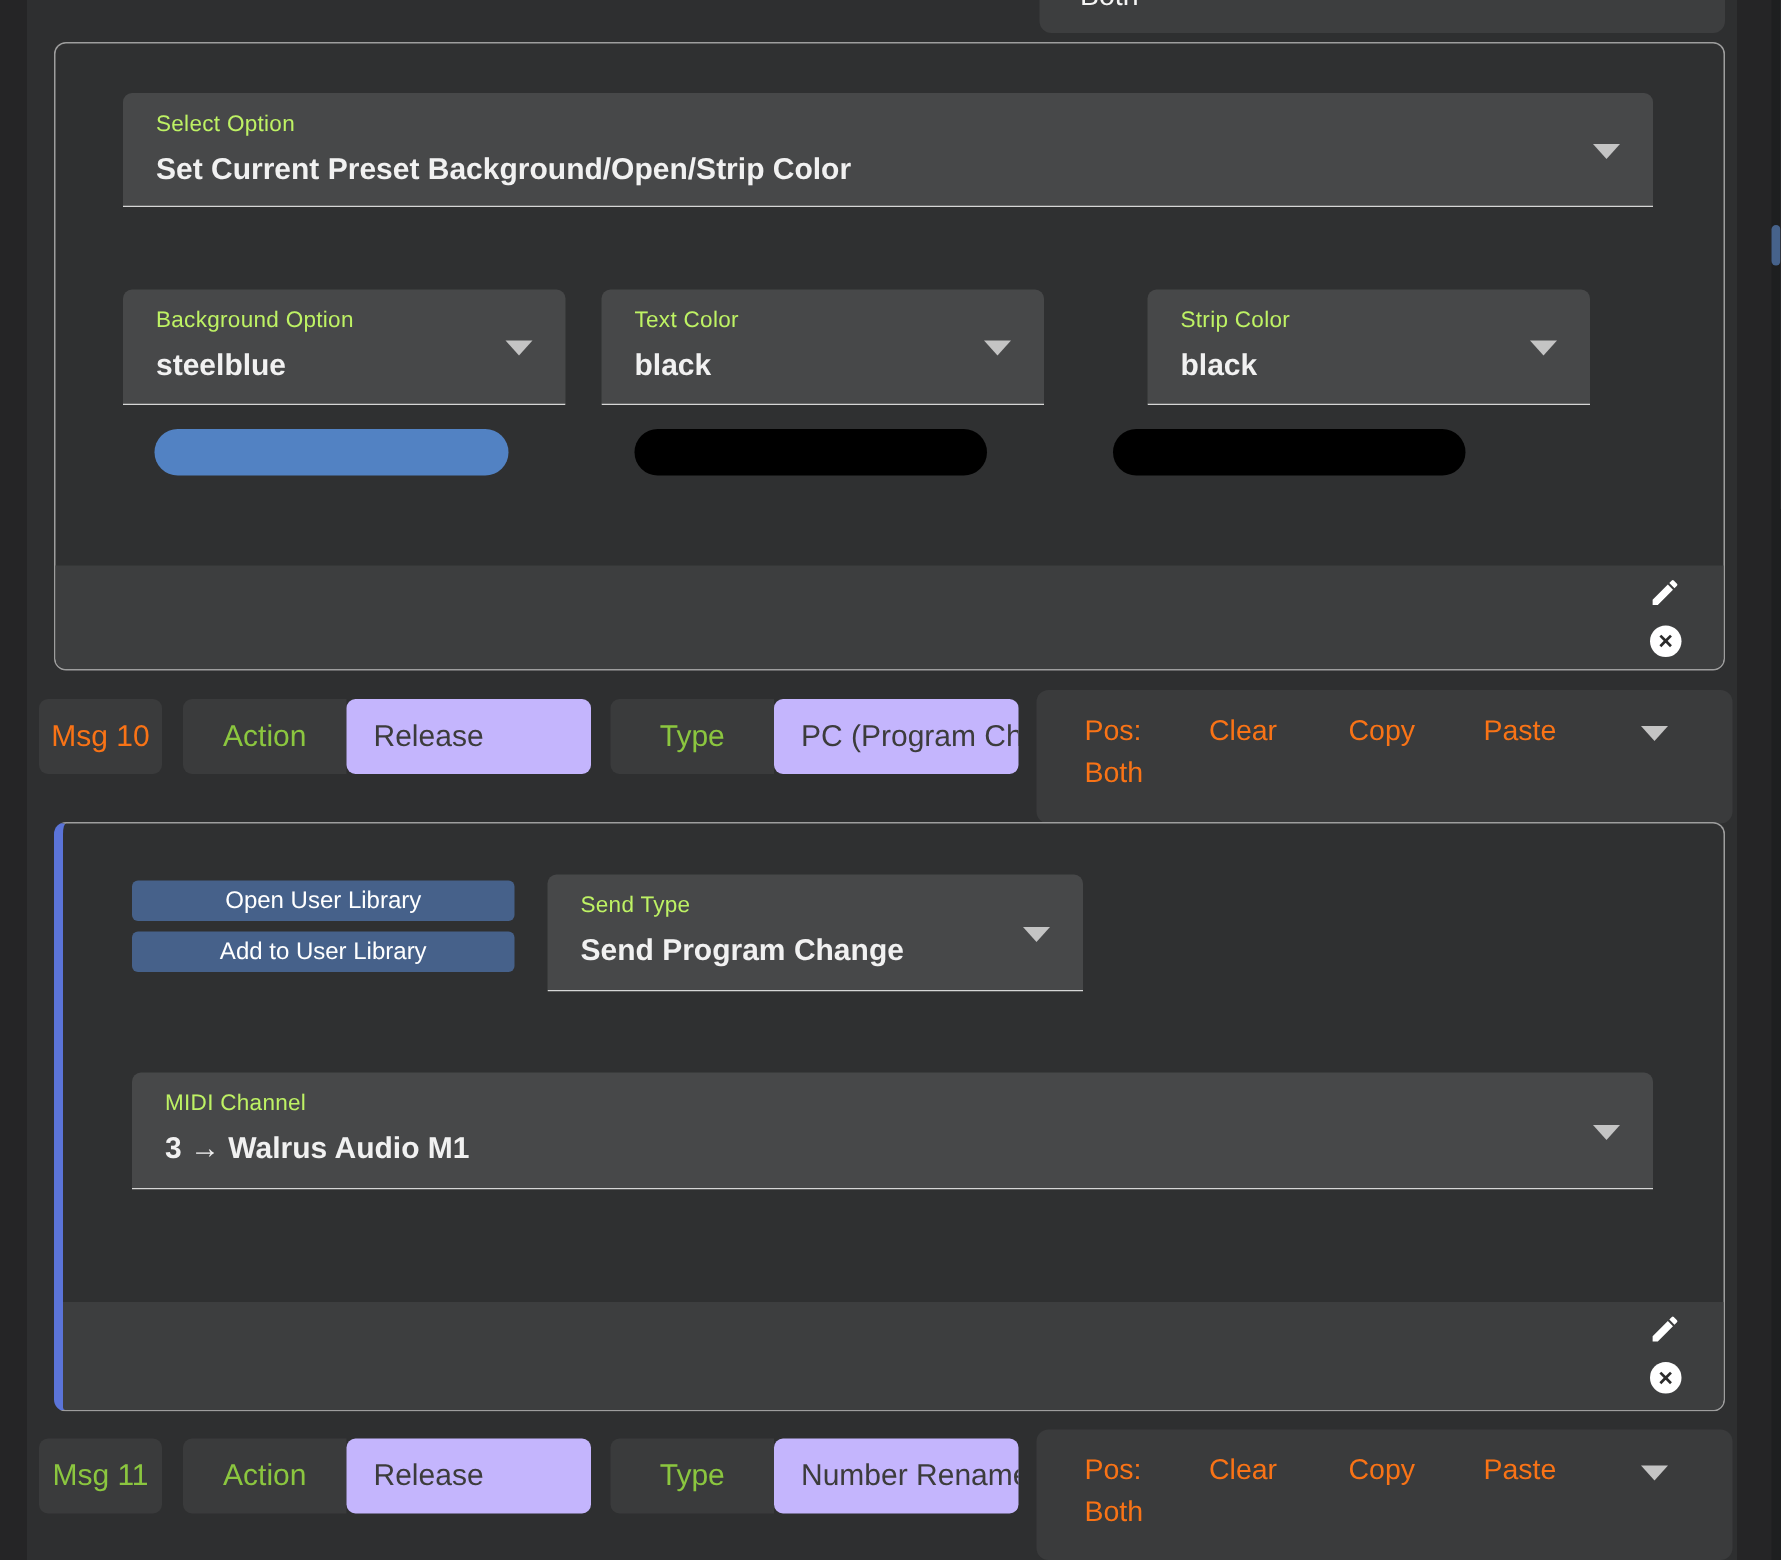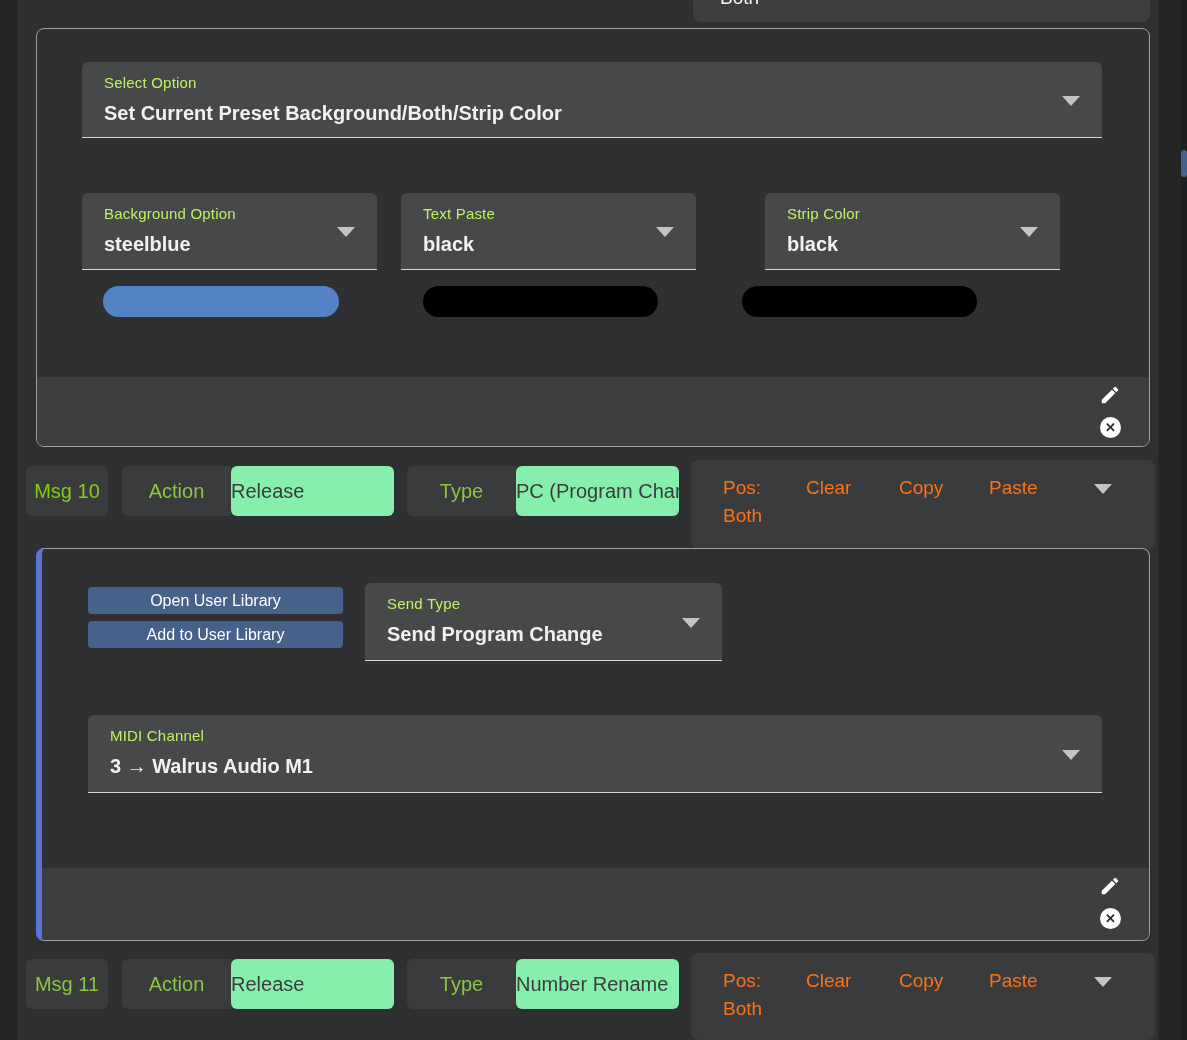--- a/index.html
+++ b/index.html
@@ -94,24 +94,24 @@
     font-size: 20px;
   }
   .msg-chip { left: 26px; width: 82px; }
   .grp-label {
     position: absolute; height: 50px; width: 109px; background: #3a3b3c;
     border-radius: 6px 0 0 6px;
     display: flex; align-items: center; justify-content: center;
     font-size: 20px;
   }
   .grp-value {
-    position: absolute; height: 50px; width: 163px; background: #86efac;
+    position: absolute; height: 50px; width: 163px; background: #c4b5fd;
     border-radius: 6px; color: #3c3c3c; font-size: 20px;
     display: flex; align-items: center; overflow: hidden;
-    white-space: nowrap; cursor: pointer;
+    padding-left: 18px; white-space: nowrap; cursor: pointer;
   }
   .act-label { left: 122px; } .act-value { left: 231px; }
   .typ-label { left: 407px; } .typ-value { left: 516px; }
   .row10 .chip, .row10 .grp-label, .row10 .grp-value { top: 466px; }
   .row11 .chip, .row11 .grp-label, .row11 .grp-value { top: 959px; }
   .pos-panel {
     position: absolute; left: 691px; width: 464px;
     background: #3a3b3c; border-radius: 8px; font-size: 19px; color: #f97316;
   }
   .pp10 { top: 460px; height: 89px; }
@@ -139,31 +139,31 @@
 <div class="gutter-left"></div>
 
 <div class="pos-panel-top">
   <span class="clipped-text">Both</span>
 </div>
 
 <section class="panel panel1">
 
   <div class="field select-field">
     <div class="f-label">Select Option</div>
-    <div class="f-value">Set Current Preset Background/Both/Strip Color</div>
+    <div class="f-value">Set Current Preset Background/Open/Strip Color</div>
     <div class="caret"></div>
   </div>
 
   <div class="field color-field cf0">
     <div class="f-label">Background Option</div>
     <div class="f-value">steelblue</div>
     <div class="caret"></div>
   </div>
   <div class="field color-field cf1">
-    <div class="f-label">Text Paste</div>
+    <div class="f-label">Text Color</div>
     <div class="f-value">black</div>
     <div class="caret"></div>
   </div>
   <div class="field color-field cf2">
     <div class="f-label">Strip Color</div>
     <div class="f-value">black</div>
     <div class="caret"></div>
   </div>
 
   <div class="swatch sw0" style="background: rgb(82, 130, 195);"></div>
@@ -174,21 +174,21 @@
     <div class="icon-edit">
       <svg viewBox="0 0 24 24" width="22" height="22">
           <path fill="#ffffff" d="M3 17.25V21h3.75L17.81 9.94l-3.75-3.75L3 17.25zM20.71 7.04a.996.996 0 0 0 0-1.41l-2.34-2.34a.996.996 0 0 0-1.41 0l-1.83 1.83 3.75 3.75 1.83-1.83z"></path>
         </svg>
     </div>
     <div class="icon-close">✕</div>
   </div>
 </section>
 
 <div class="row10">
-  <div class="chip msg-chip" style="color: #84cc16;">
+  <div class="chip msg-chip" style="color: #f97316;">
     <span>Msg 10</span>
   </div>
   <div class="grp-label act-label" style="color: rgb(139, 198, 63);">
     <span>Action</span>
   </div>
   <div class="grp-value act-value">
     <span>Release</span>
   </div>
   <div class="grp-label typ-label" style="color: rgb(139, 198, 63);">
     <span>Type</span>

